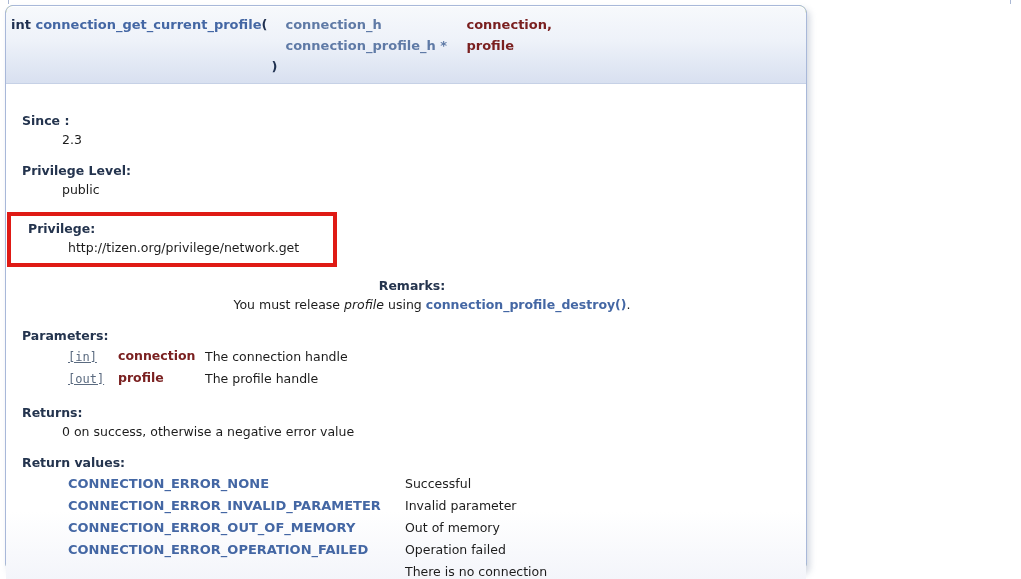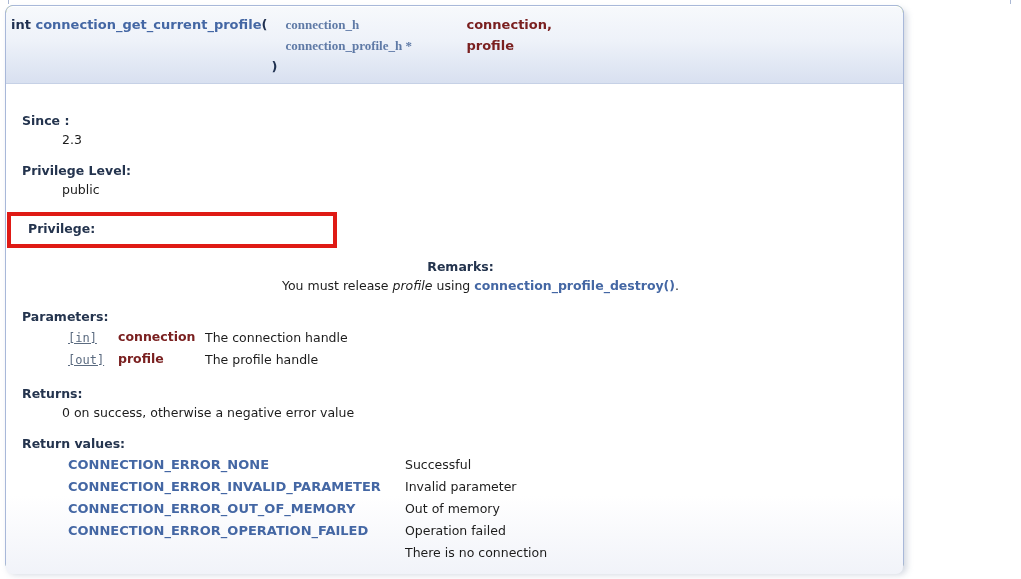--- a/index.html
+++ b/index.html
@@ -9,21 +9,21 @@
     color:#1c1c1c;
     width:1021px;height:579px;
     position:relative;overflow:hidden;
   }
   .prev-edge{position:absolute;top:0;width:1px;height:4px;background:#aab8d4;}
   .prev-edge.left{left:8px;}
   .prev-edge.right{left:1010px;}
 
   .memitem{
     position:absolute;left:5px;top:5px;
-    width:899px;height:566px;
+    width:802px;height:566px;
     border:1px solid #a8b8d9;
     border-radius:8px;
     background:#4d7c0f;
     box-shadow:3px 4px 6px rgba(160,170,190,0.45);
     box-sizing:border-box;
   }
   .memproto{
     background:linear-gradient(to bottom,#f7f9fc 0%,#eef2f9 45%,#d8e0f0 100%);
     border-bottom:1px solid #c6d1e6;
     border-radius:7px 7px 0 0;
@@ -32,21 +32,21 @@
   }
   .memproto table{border-collapse:collapse;}
   .memproto td{
     padding:0;vertical-align:top;
     font-weight:bold;font-size:13px;line-height:21px;
     white-space:nowrap;
   }
   td.memname{width:248px;color:#1f3050;}
   td.paren{width:14px;color:#1f3050;}
   td.paren.close{padding-left:10px;}
-  td.paramtype{width:181px;font-family:Liberation Serif, serif;}
+  td.paramtype{width:181px;}
   .type-link{color:#5f7aa6;text-decoration:none;font-weight:bold;}
   .func-link{color:#4467a4;text-decoration:none;font-weight:bold;}
   .paramname-hdr{color:#7a2020;}
 
   .memdoc{
     padding:14px 4px 10px 4px;
     background:linear-gradient(to bottom,#ffffff 84%,#f1f3f9 100%);
     border-radius:0 0 7px 7px;
   }
   .memdoc p{margin:0;line-height:17px;}
@@ -131,20 +131,21 @@
     </dl>
 
     <dl>
       <dt>Privilege Level:</dt>
       <dd>public</dd>
     </dl>
 
     <div class="privilege-box">
       <dl>
         <dt>Privilege:</dt>
+        <dd>http://tizen.org/privilege/network.get</dd>
       </dl>
     </div>
 
     <dl class="remarks-dl">
       <dt>Remarks:</dt>
       <dd><span>You must release </span><span class="em">profile</span><span> using </span><a href="#" class="doc-link">connection_profile_destroy()</a><span>.</span></dd>
     </dl>
 
     <dl>
       <dt>Parameters:</dt>

